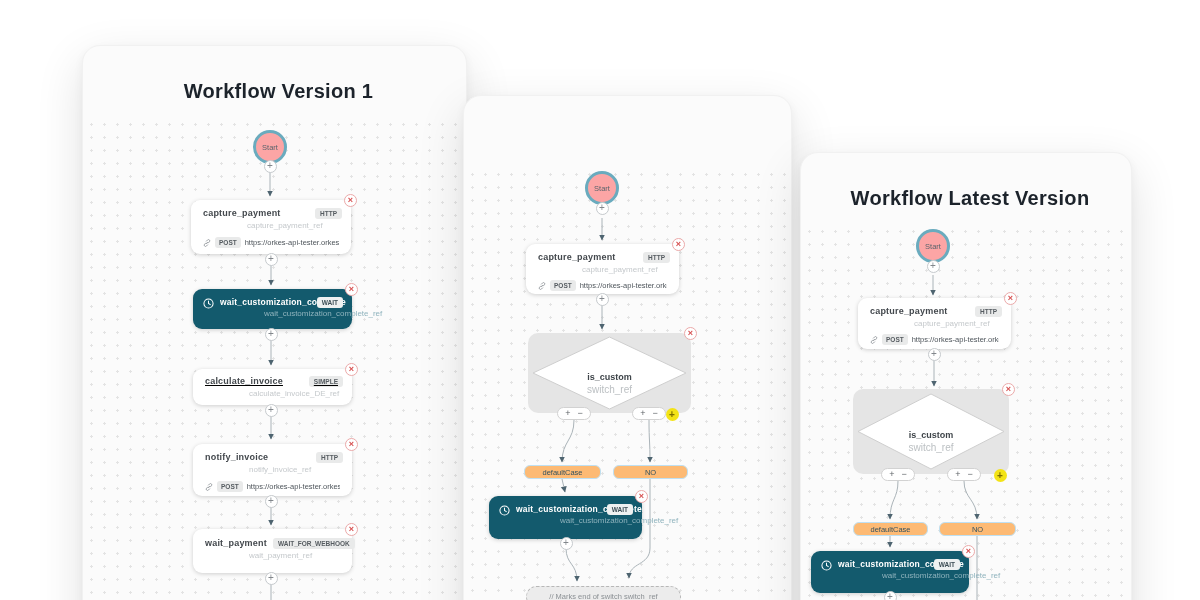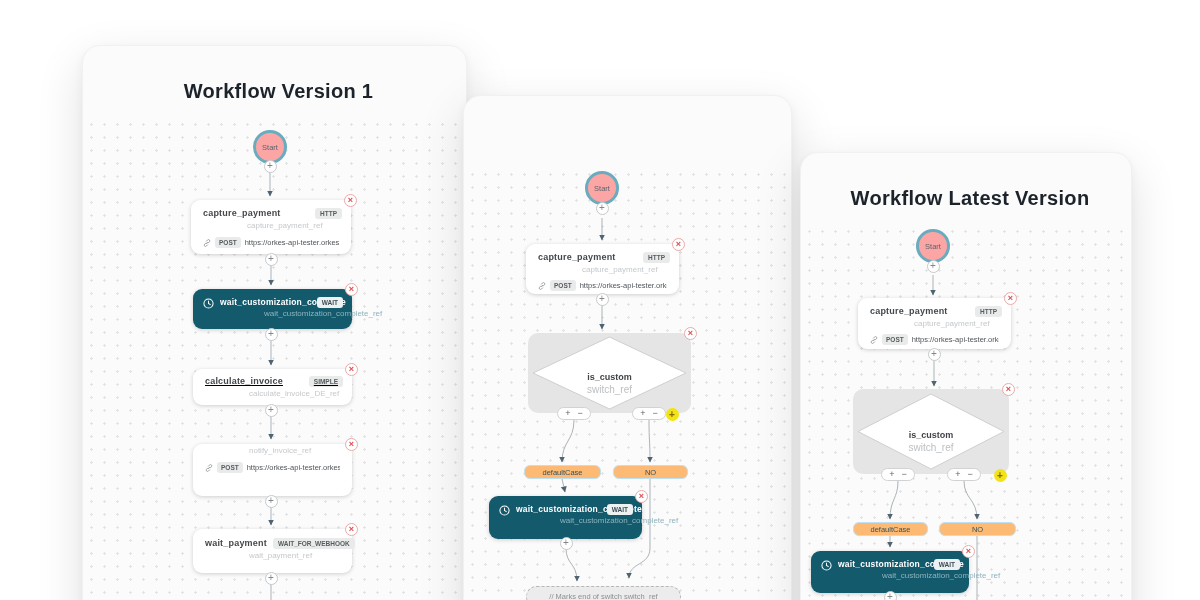--- a/index.html
+++ b/index.html
@@ -155,20 +155,24 @@
     <div class="node-head" style="padding-top:7px;text-decoration:underline;">
       <span class="node-title">calculate_invoice</span>
       <span class="badge">SIMPLE</span>
     </div>
     <div class="node-ref">calculate_invoice_DE_ref</div>
   </div>
   <div class="plus" style="left:181.5px;top:357.5px;">+</div>
 
   <div class="node" style="left:110px;top:398px;width:159px;height:52px;">
     <div class="close-x">×</div>
+    <div class="node-head">
+      <span class="node-title">notify_invoice</span>
+      <span class="badge">HTTP</span>
+    </div>
     <div class="node-ref">notify_invoice_ref</div>
     <div class="http-row">
       <svg class="icon-link" width="8" height="8" viewBox="0 0 10 10">
           <path d="M4 6 L6 4 M3.5 5 L2 6.5 a1.6 1.6 0 0 0 2.3 2.3 L5.8 7.3 M6.5 5 L8 3.5 a1.6 1.6 0 0 0 -2.3-2.3 L4.2 2.7" stroke="#8b9196" stroke-width="1" fill="none" stroke-linecap="round"></path>
         </svg>
       <span class="method">POST</span>
       <span class="url">https://orkes-api-tester.orkescond…</span>
     </div>
   </div>
   <div class="plus" style="left:181.5px;top:448.5px;">+</div>

